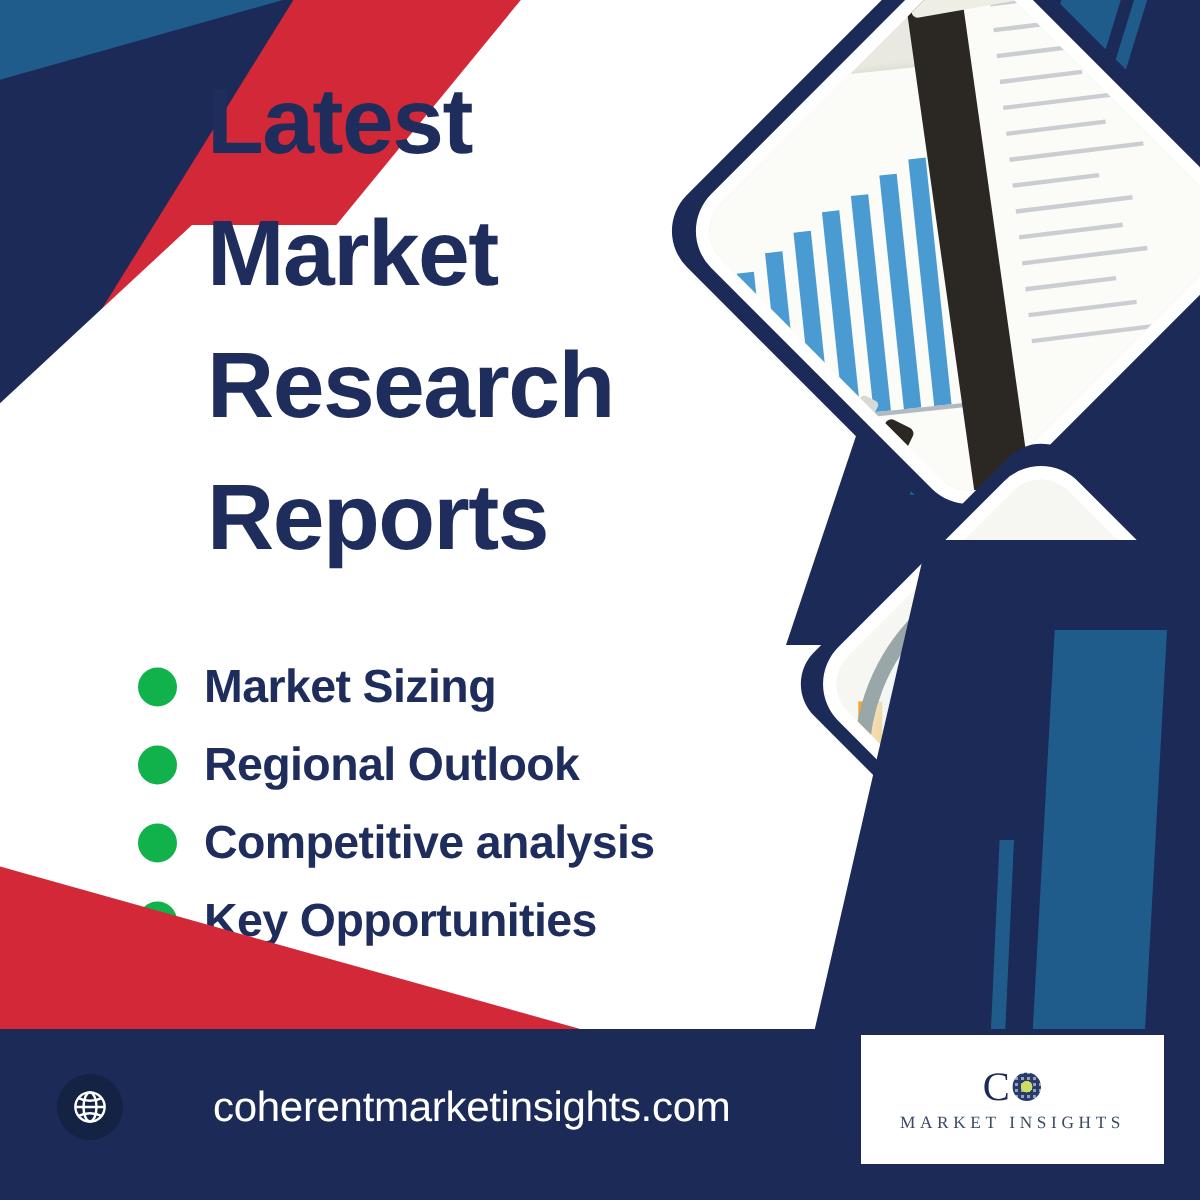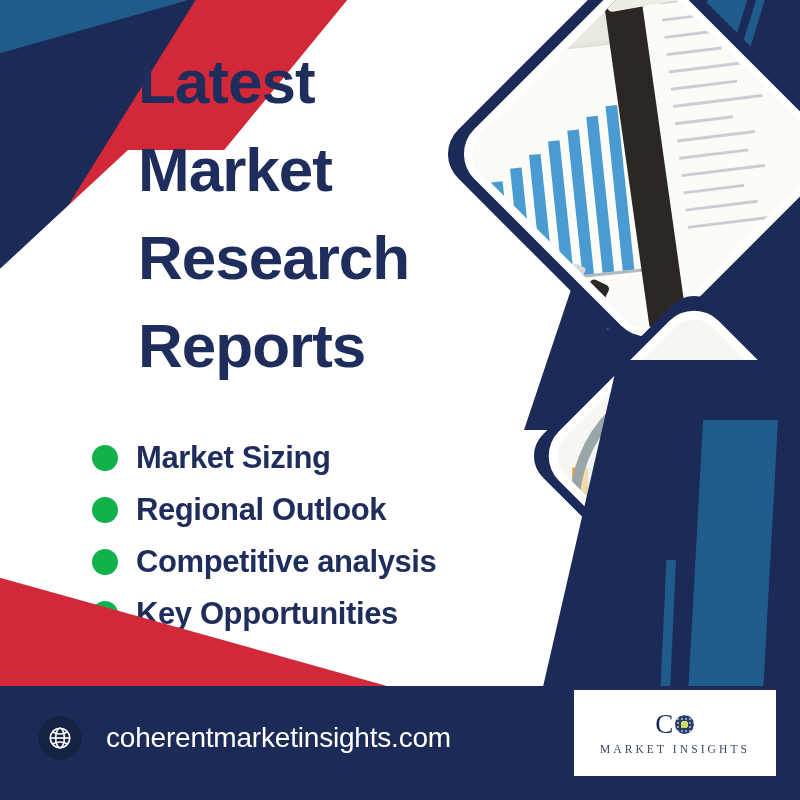--- a/index.html
+++ b/index.html
@@ -238,20 +238,21 @@
     display: flex;
     align-items: center;
     justify-content: center;
     margin-right: 24px;
   }
   #url-text {
     font-family: "Liberation Sans", sans-serif;
     font-size: 28px;
     color: #ffffff;
     letter-spacing: -.2px;
+    margin-left: 36px;
   }
 
   #logo-box {
     position: absolute;
     left: 574px; top: 690px;
     width: 202px; height: 86px;
     background: #ffffff;
     display: flex;
     flex-direction: column;
     align-items: center;

